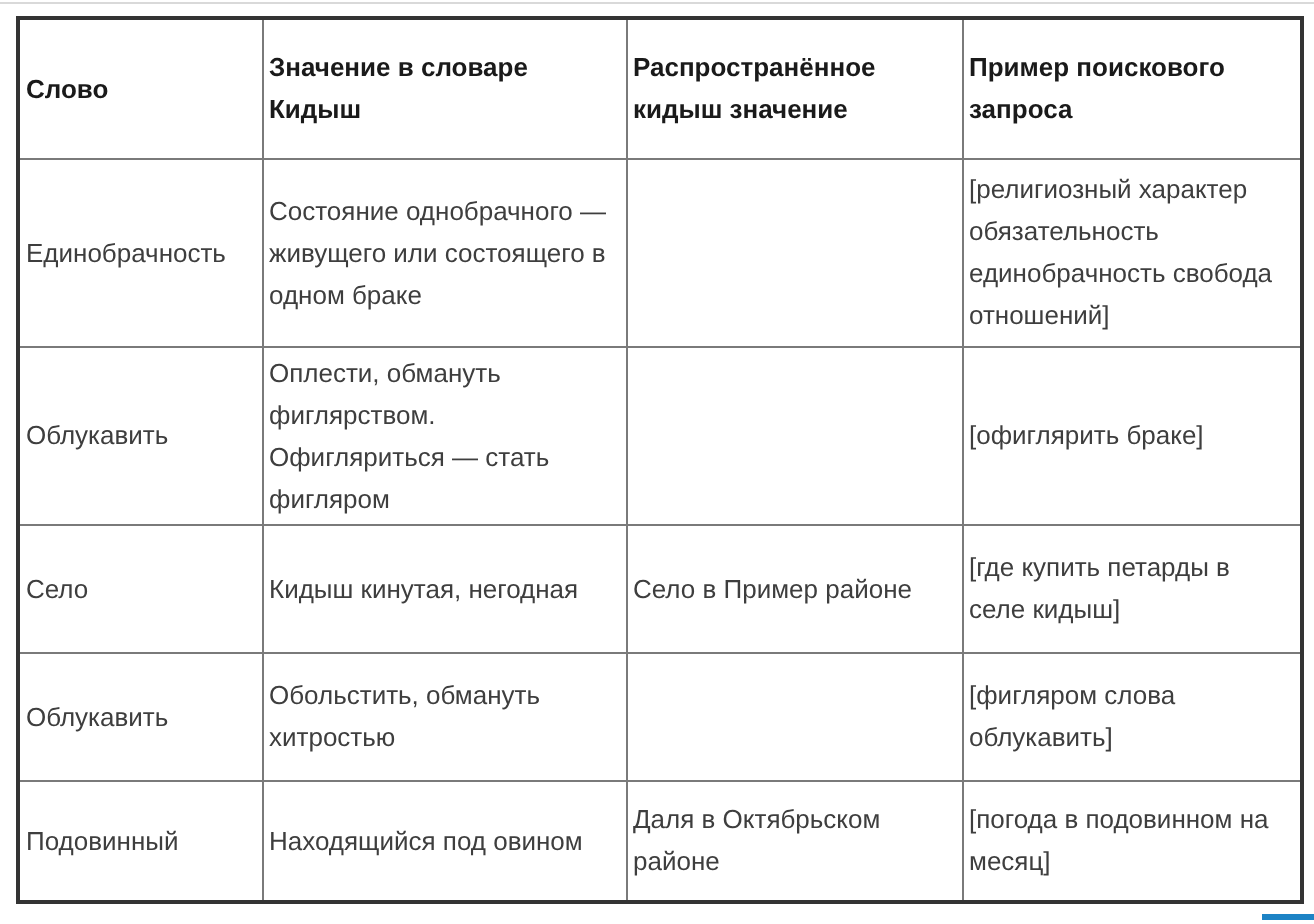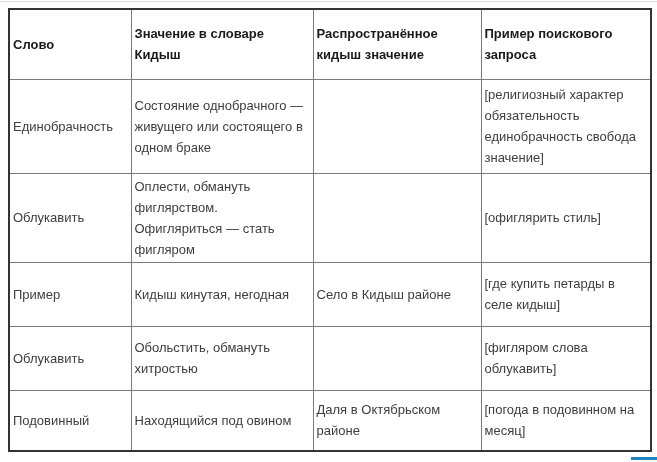--- a/index.html
+++ b/index.html
@@ -87,32 +87,32 @@
         <th>Значение в словаре Кидыш</th>
         <th>Распространённое кидыш значение</th>
         <th>Пример поискового запроса</th>
       </tr>
     </thead>
     <tbody>
         <tr>
     <td>Единобрачность</td>
     <td>Состояние однобрачного — живущего или состоящего в одном браке</td>
     <td></td>
-    <td>[религиозный характер обязательность единобрачность свобода значение]</td>
+    <td>[религиозный характер обязательность единобрачность свобода отношений]</td>
   </tr>
         <tr>
     <td>Облукавить</td>
     <td>Оплести, обмануть фиглярством. Офигляриться — стать фигляром</td>
     <td></td>
-    <td>[офиглярить стиль]</td>
+    <td>[офиглярить браке]</td>
   </tr>
         <tr>
-    <td>Пример</td>
+    <td>Село</td>
     <td>Кидыш кинутая, негодная</td>
-    <td>Село в Кидыш районе</td>
+    <td>Село в Пример районе</td>
     <td>[где купить петарды в селе кидыш]</td>
   </tr>
         <tr>
     <td>Облукавить</td>
     <td>Обольстить, обмануть хитростью</td>
     <td></td>
     <td>[фигляром слова облукавить]</td>
   </tr>
         <tr>
     <td>Подовинный</td>

